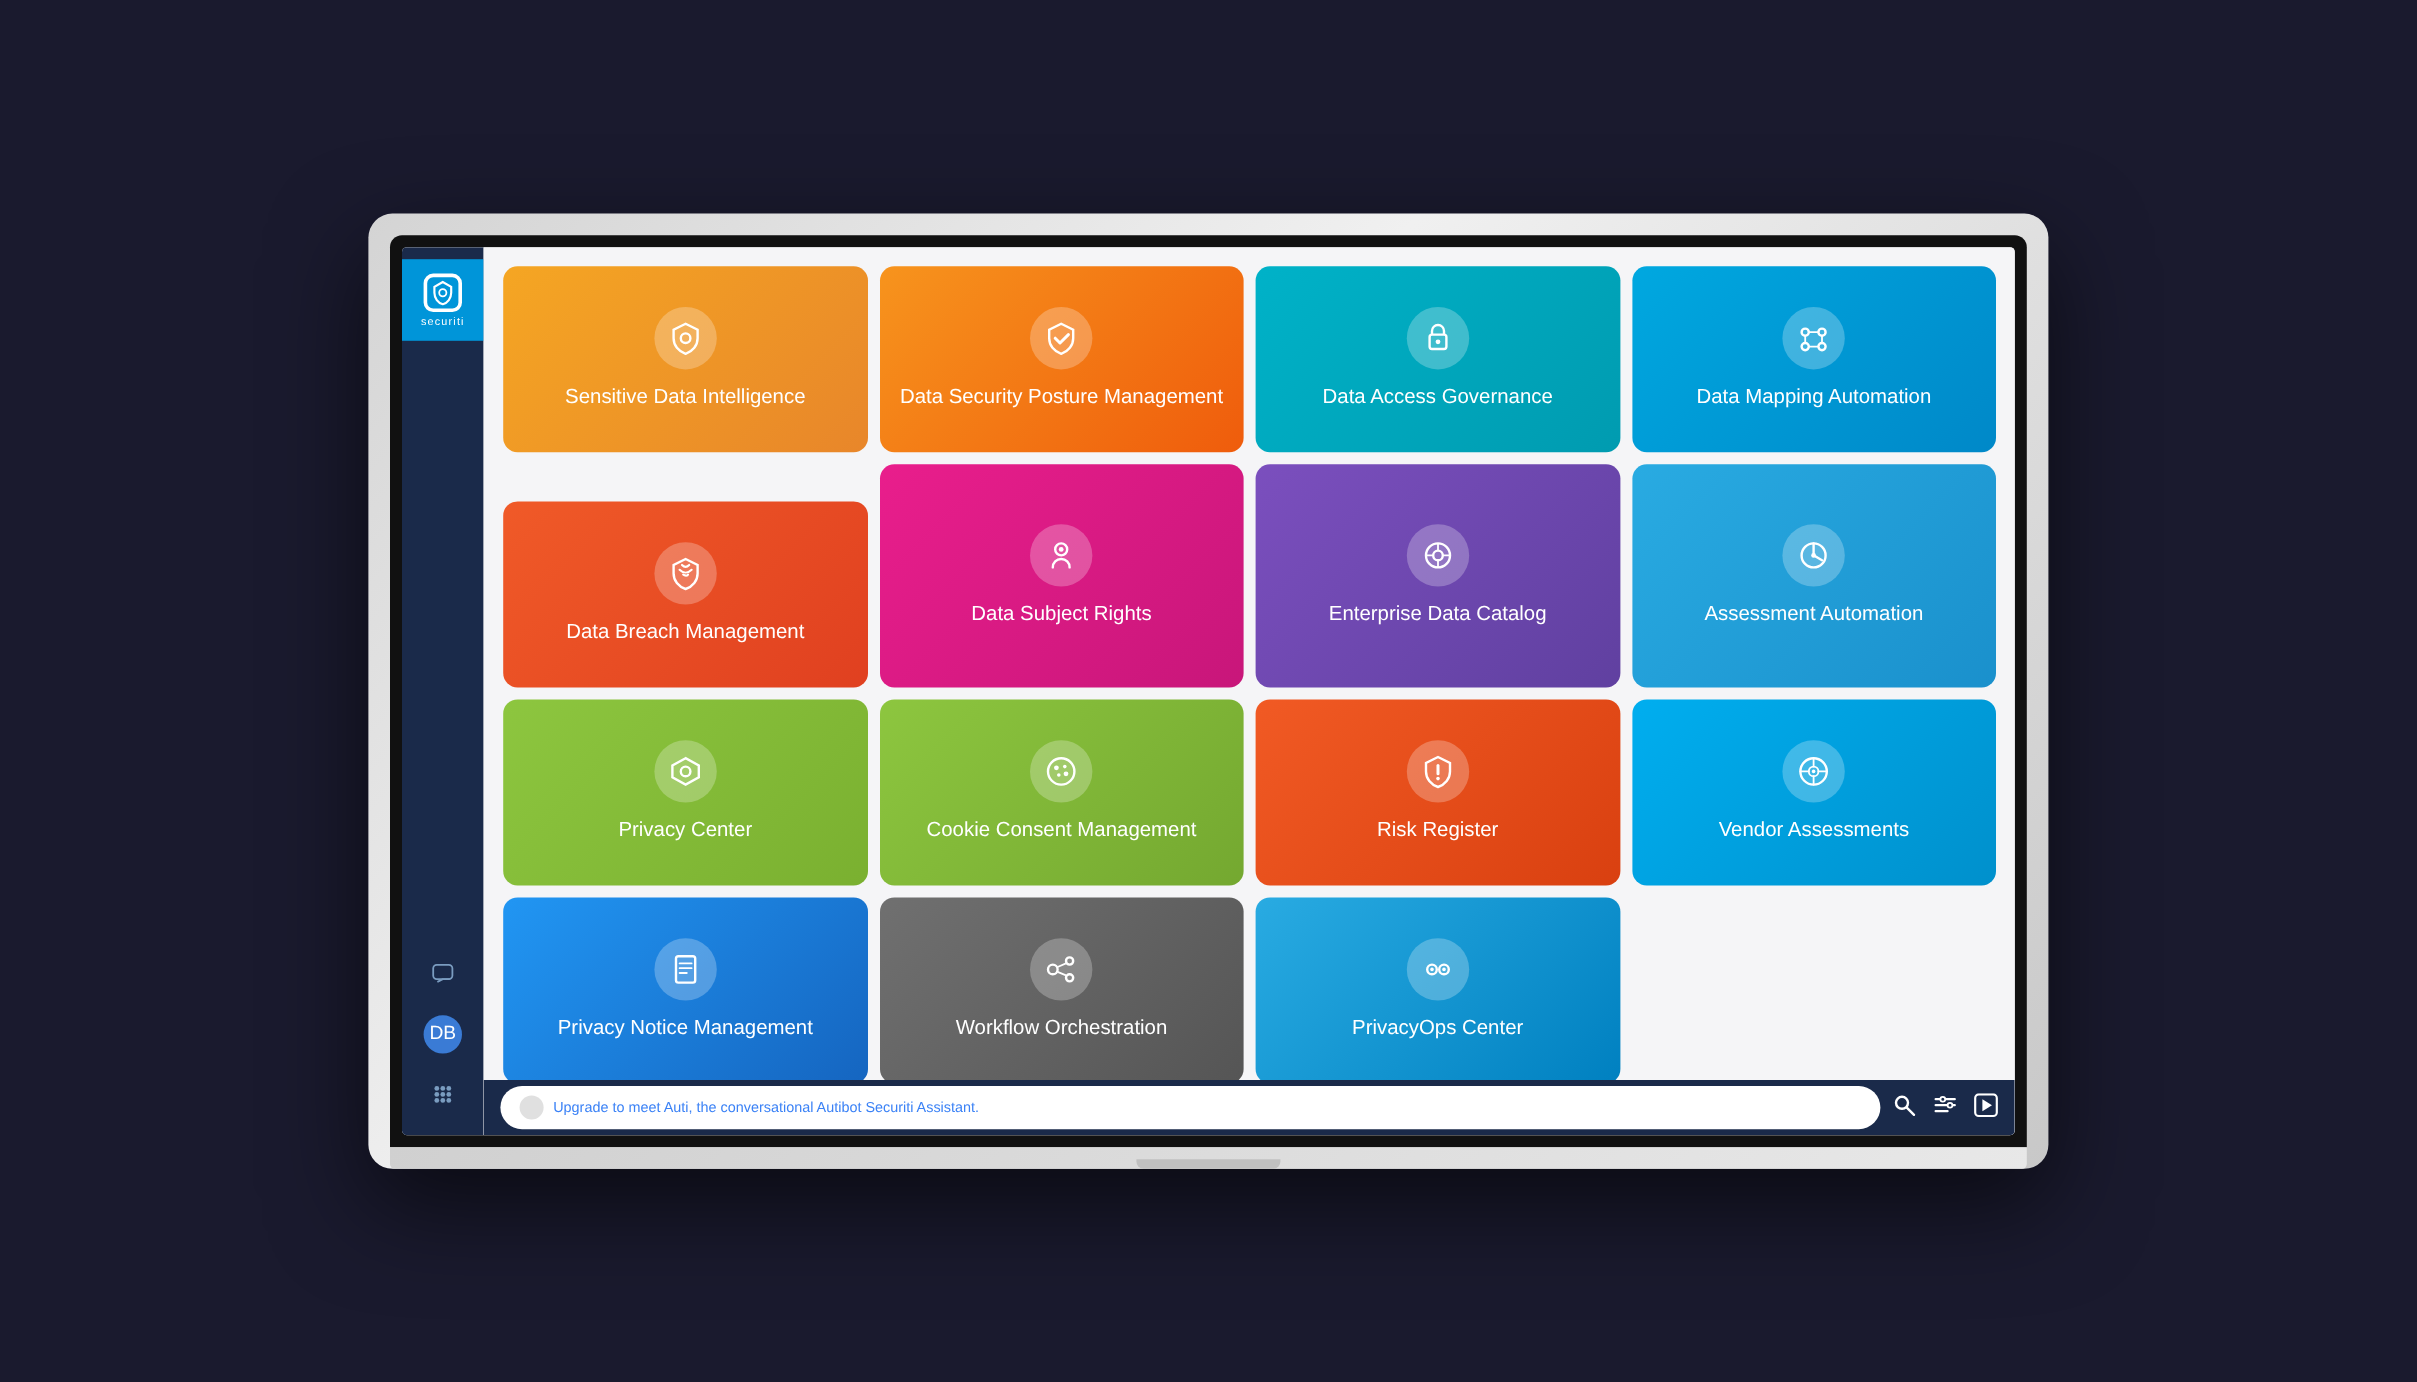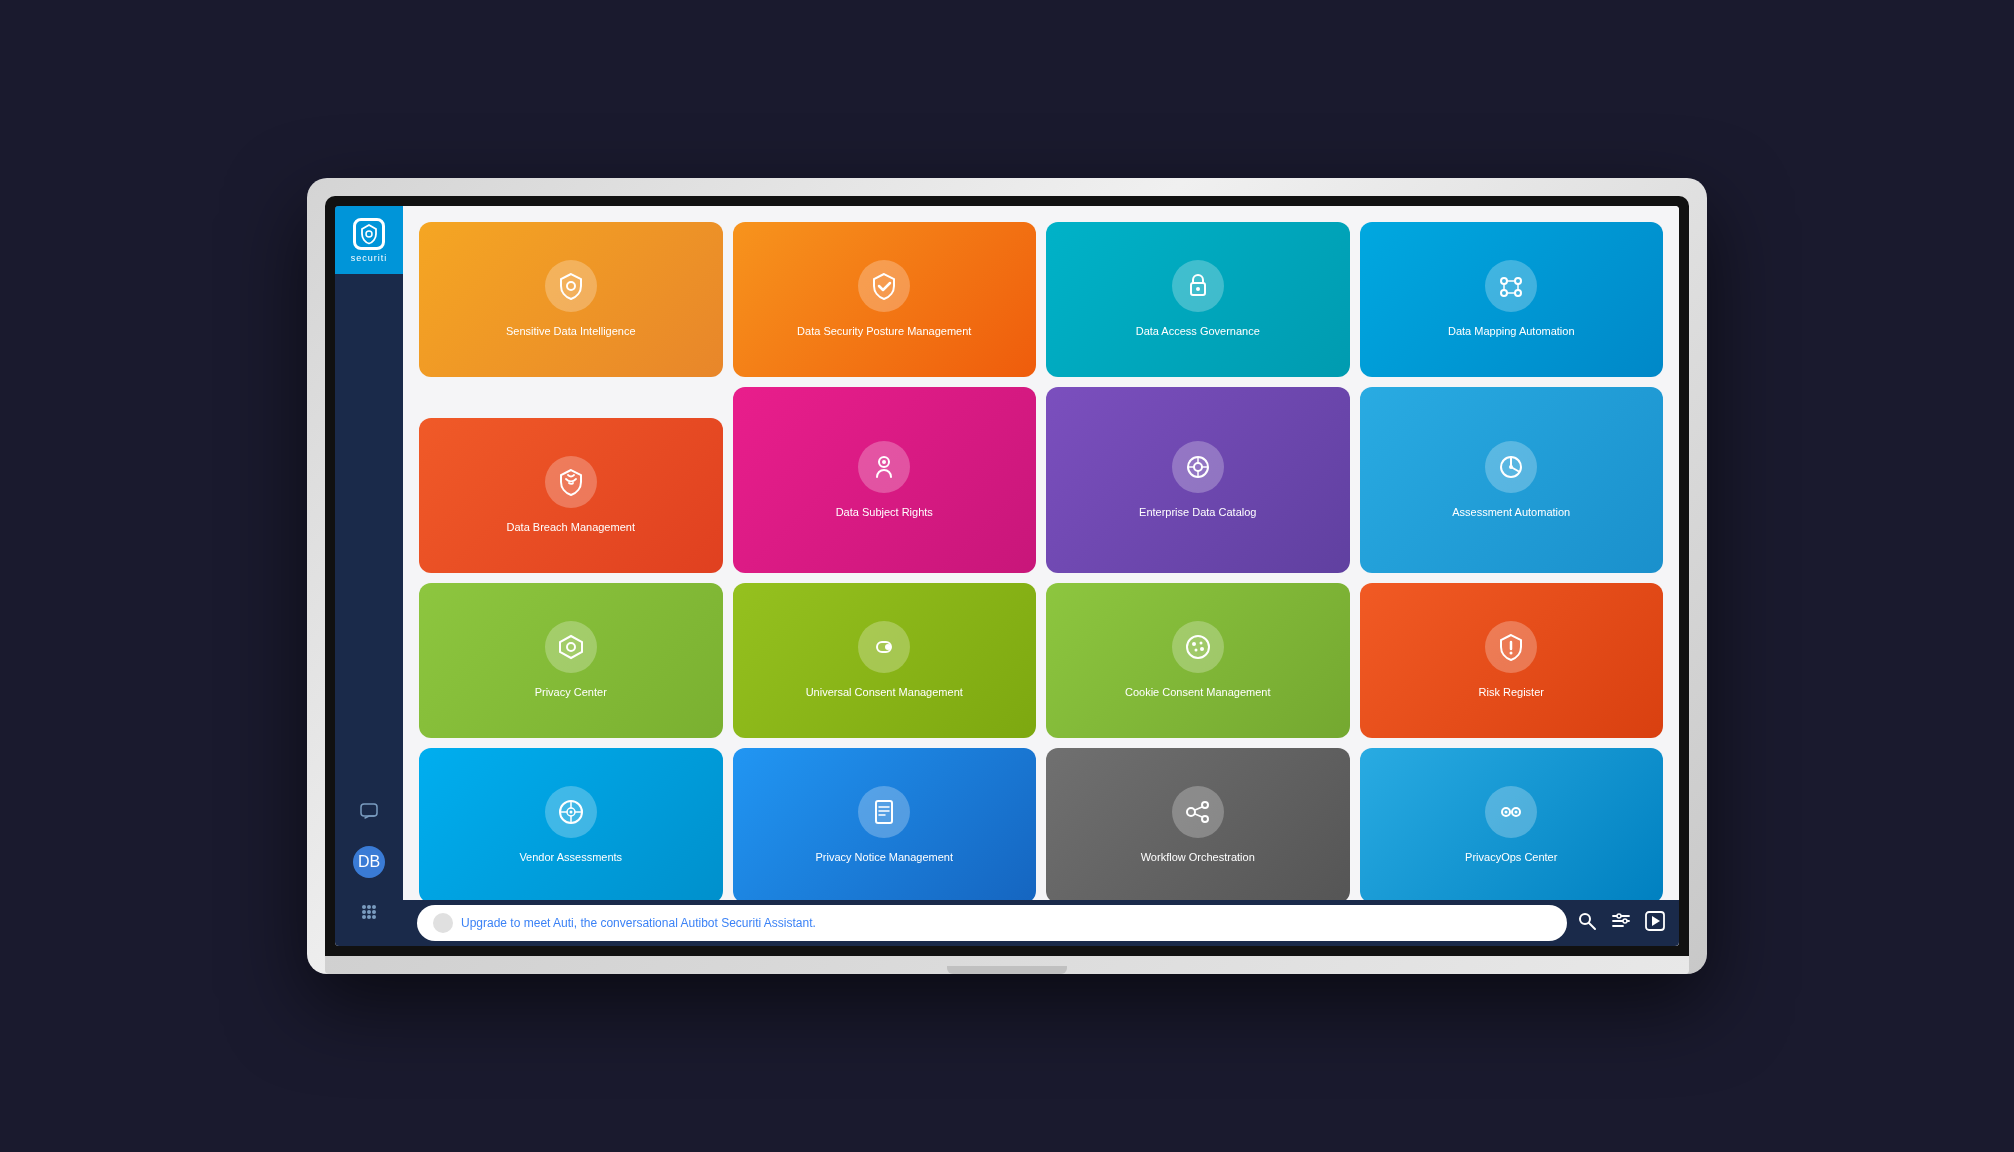--- a/index.html
+++ b/index.html
@@ -30,21 +30,21 @@
       flex-direction: row;
       overflow: hidden;
       height: 740px;
     }
     .sidebar {
       width: 68px;
       background: #1a2a4a;
       display: flex;
       flex-direction: column;
       align-items: center;
-      padding-top: 0;
+      padding-top: 10px;
       flex-shrink: 0;
     }
     .sidebar-logo {
       width: 68px;
       height: 68px;
       background: #0095d9;
       display: flex;
       flex-direction: column;
       align-items: center;
       justify-content: center;
@@ -135,21 +135,21 @@
       border-radius: 50%;
       display: flex;
       align-items: center;
       justify-content: center;
       margin-bottom: 12px;
       font-size: 22px;
       color: white;
     }
     .app-card .card-label {
       color: white;
-      font-size: 11px;
+      font-size: 17px;
       font-weight: 500;
       line-height: 1.3;
     }
     .utility-grid {
       display: grid;
       grid-template-columns: repeat(6, 1fr);
       gap: 10px;
       background: white;
       border-radius: 12px;
       padding: 8px;
@@ -351,29 +351,20 @@
   </div>
               <div class="app-card c-lime">
     <div class="card-icon">
       <svg width="30" height="30" viewBox="0 0 30 30" fill="none">
                     <polygon points="15,4 4,10 4,20 15,26 26,20 26,10" stroke="white" stroke-width="2" fill="none"></polygon>
                     <circle cx="15" cy="15" r="4" stroke="white" stroke-width="2" fill="none"></circle>
                   </svg>
     </div>
     <div class="card-label">Privacy Center</div>
   </div>
-              <div class="app-card c-olive">
-    <div class="card-icon">
-      <svg width="30" height="30" viewBox="0 0 30 30" fill="none">
-                    <rect x="8" y="10" width="14" height="10" rx="5" stroke="white" stroke-width="2" fill="none"></rect>
-                    <circle cx="19" cy="15" r="3" fill="white"></circle>
-                  </svg>
-    </div>
-    <div class="card-label">Universal Consent Management</div>
-  </div>
               <div class="app-card c-green">
     <div class="card-icon">
       <svg width="30" height="30" viewBox="0 0 30 30" fill="none">
                     <circle cx="15" cy="15" r="11" stroke="white" stroke-width="2" fill="none"></circle>
                     <circle cx="11" cy="12" r="2" fill="white"></circle>
                     <circle cx="18" cy="11" r="1.5" fill="white"></circle>
                     <circle cx="13" cy="18" r="1.5" fill="white"></circle>
                     <circle cx="19" cy="17" r="2" fill="white"></circle>
                   </svg>
     </div>

